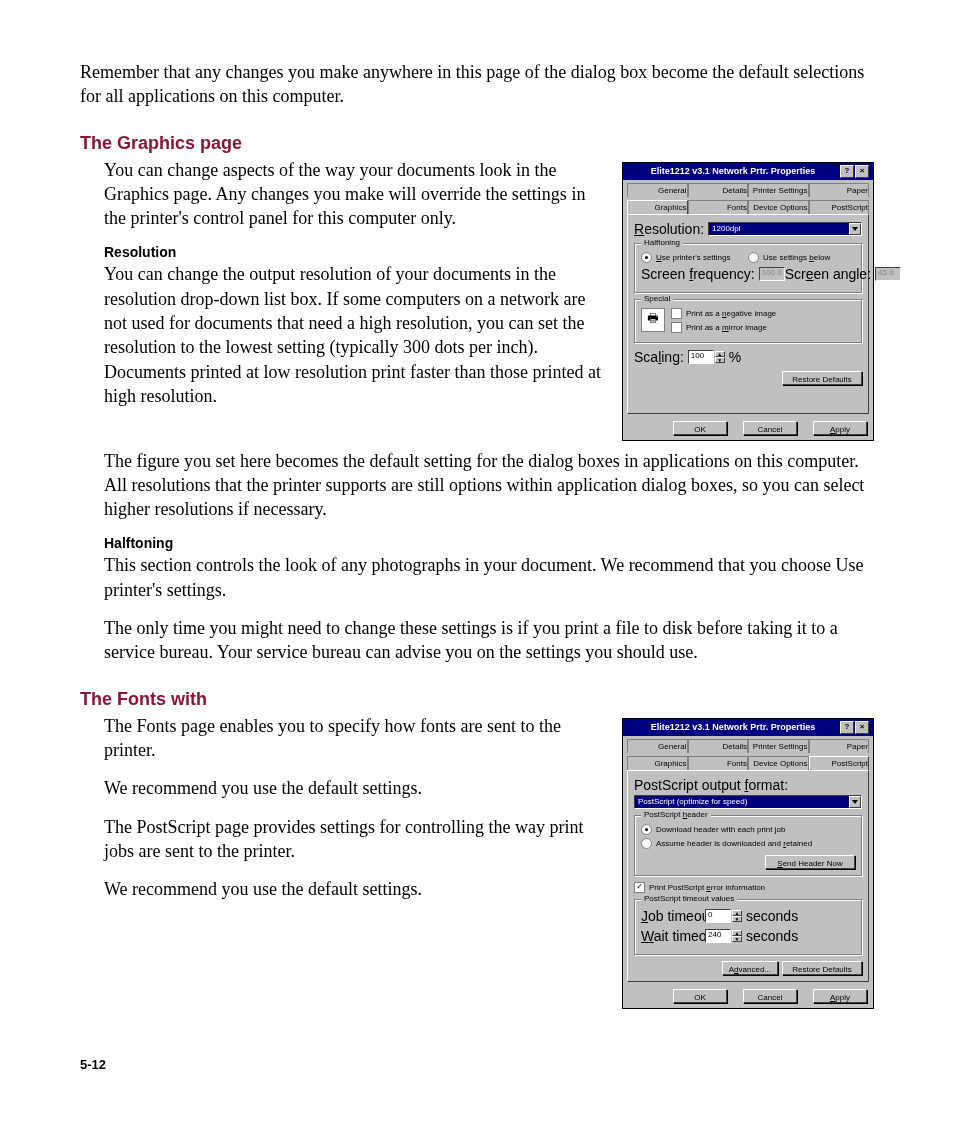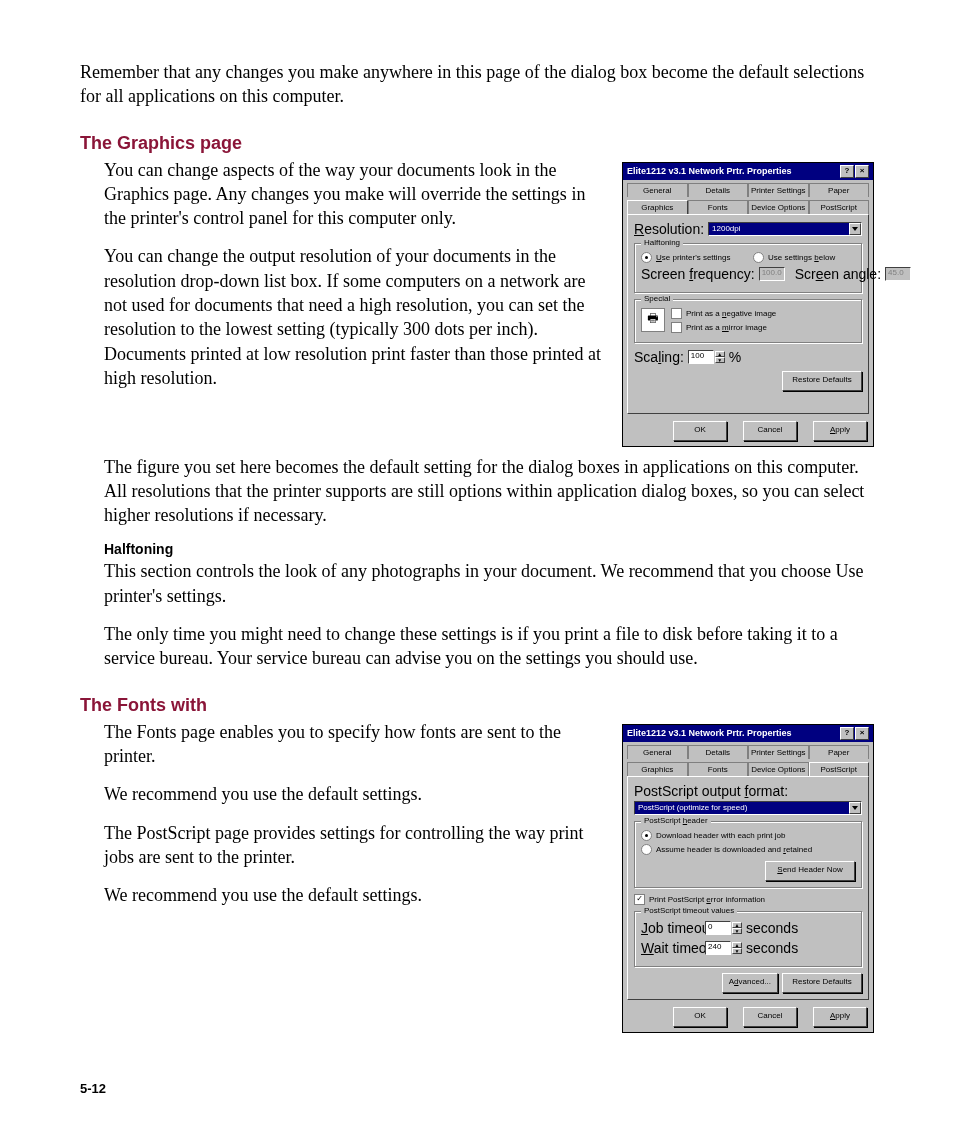--- a/index.html
+++ b/index.html
@@ -60,21 +60,21 @@
   }
   .titlebar {
     background: #000080;
     color: #fff;
     font-weight: bold;
     font-size: 9px;
     padding: 2px 4px;
     display: flex;
     align-items: center;
   }
-  .titlebar-text { flex: 1; }
+  .titlebar-text { flex: 1; text-align: center; }
   .titlebar-btn {
     width: 12px; height: 11px;
     background: #c0c0c0;
     border: 1px solid #fff;
     border-right-color: #404040;
     border-bottom-color: #404040;
     color: #000;
     font-size: 8px;
     line-height: 9px;
     text-align: center;
@@ -83,21 +83,21 @@
   }
   .tabs-row {
     display: flex;
     margin: 3px 4px 0 4px;
   }
   .tab {
     flex: 1;
     border: 1px solid #808080;
     border-bottom: none;
     background: #c0c0c0;
-    text-align: center;
+    text-align: right;
     padding: 2px 0;
     font-size: 8px;
     white-space: nowrap;
     overflow: hidden;
   }
   .tab.active {
     background: #c0c0c0;
     border-color: #fff #404040 #c0c0c0 #fff;
     font-weight: normal;
   }
@@ -203,21 +203,21 @@
     display: flex; flex-direction: column;
     margin-left: 1px;
   }
   .spinner div {
     flex:1; background:#c0c0c0;
     border:1px solid #fff;
     border-right-color:#404040; border-bottom-color:#404040;
     font-size:5px; line-height:4px; text-align:center;
   }
   .btn {
-    height: 20px;
+    height: 14px;
     min-width: 54px;
     background: #c0c0c0;
     border: 1px solid #fff;
     border-right-color: #404040;
     border-bottom-color: #404040;
     box-shadow: 1px 1px 0 #000;
     font-size: 8px;
     text-align: center;
     line-height: 15px;
     padding: 0 6px;
@@ -229,21 +229,21 @@
   }
   .right-align { display:flex; justify-content:flex-end; margin-top:6px; gap:4px;}
   .special-icon {
     width: 22px; height: 22px;
     border: 1px solid #808080;
     background: #fff;
     display:flex; align-items:center; justify-content:center;
     margin-right: 6px;
     font-size: 12px;
   }
-  .two-col { display:flex; gap:10px; }
+  .two-col { display:flex; gap:0; }
   .two-col > div { flex:1; }
   .u { text-decoration: underline; }
 </style>
 </head>
 <body>
 
 <div class="page">
 
   <p class="intro-para">Remember that any changes you make anywhere in this page of the dialog box become the default selections for all applications on this computer.</p>
 
@@ -337,20 +337,21 @@
     </div>
     <div class="btn-row">
       <div class="btn">OK</div>
       <div class="btn">Cancel</div>
       <div class="btn"><span class="u">A</span>pply</div>
     </div>
   </div>
 
   <p class="body-para indent">You can change aspects of the way your documents look in the Graphics page. Any changes you make will override the settings in the printer's control panel for this computer only.</p>
 
+  <div class="sub-heading">Resolution</div>
   <p class="body-para indent">You can change the output resolution of your documents in the resolution drop-down list box. If some computers on a network are not used for documents that need a high resolution, you can set the resolution to the lowest setting (typically 300 dots per inch). Documents printed at low resolution print faster than those printed at high resolution.</p>
 
   <div class="clear"></div>
 
   <p class="body-para indent">The figure you set here becomes the default setting for the dialog boxes in applications on this computer. All resolutions that the printer supports are still options within application dialog boxes, so you can select higher resolutions if necessary.</p>
 
   <div class="sub-heading">Halftoning</div>
   <p class="body-para indent">This section controls the look of any photographs in your document. We recommend that you choose Use printer's settings.</p>
   <p class="body-para indent">The only time you might need to change these settings is if you print a file to disk before taking it to a service bureau. Your service bureau can advise you on the settings you should use.</p>
 

